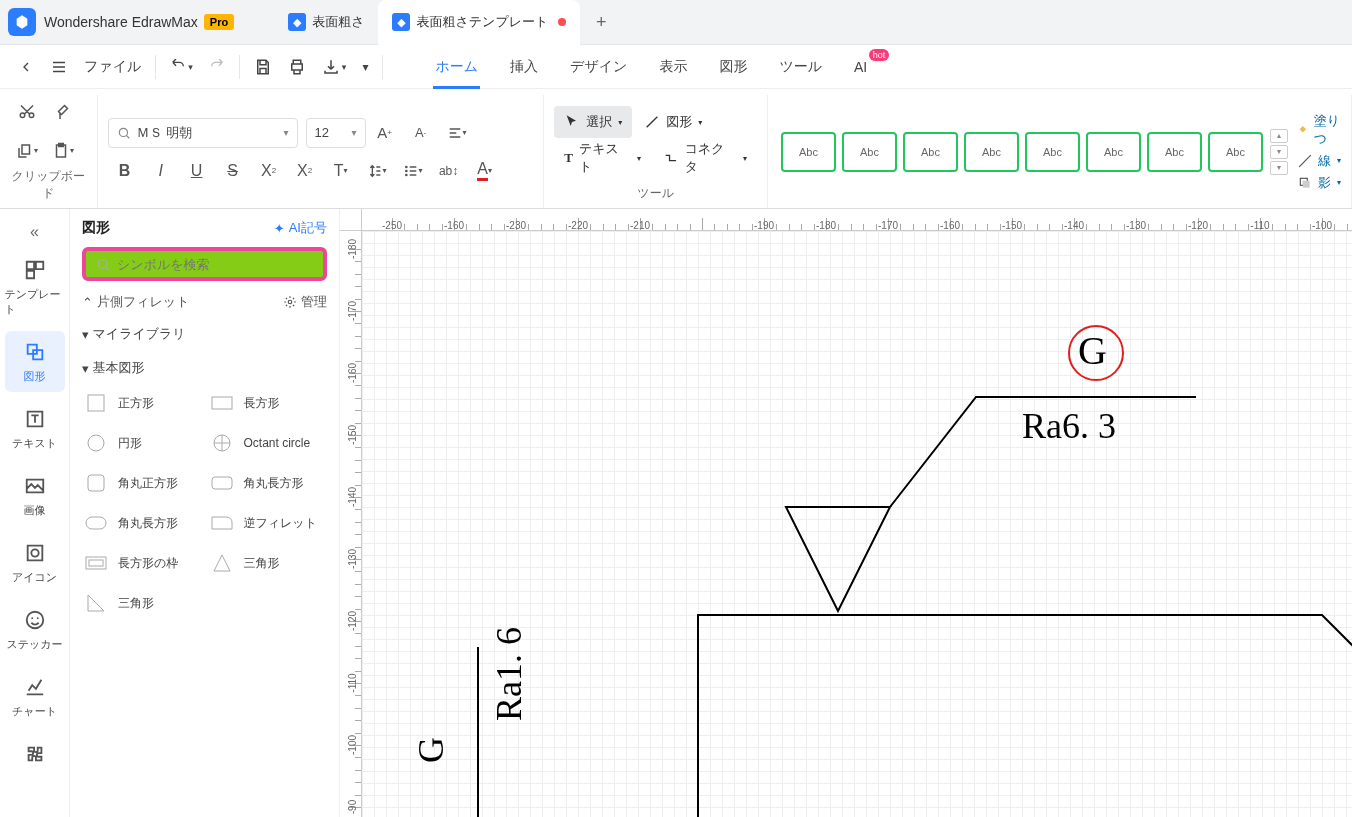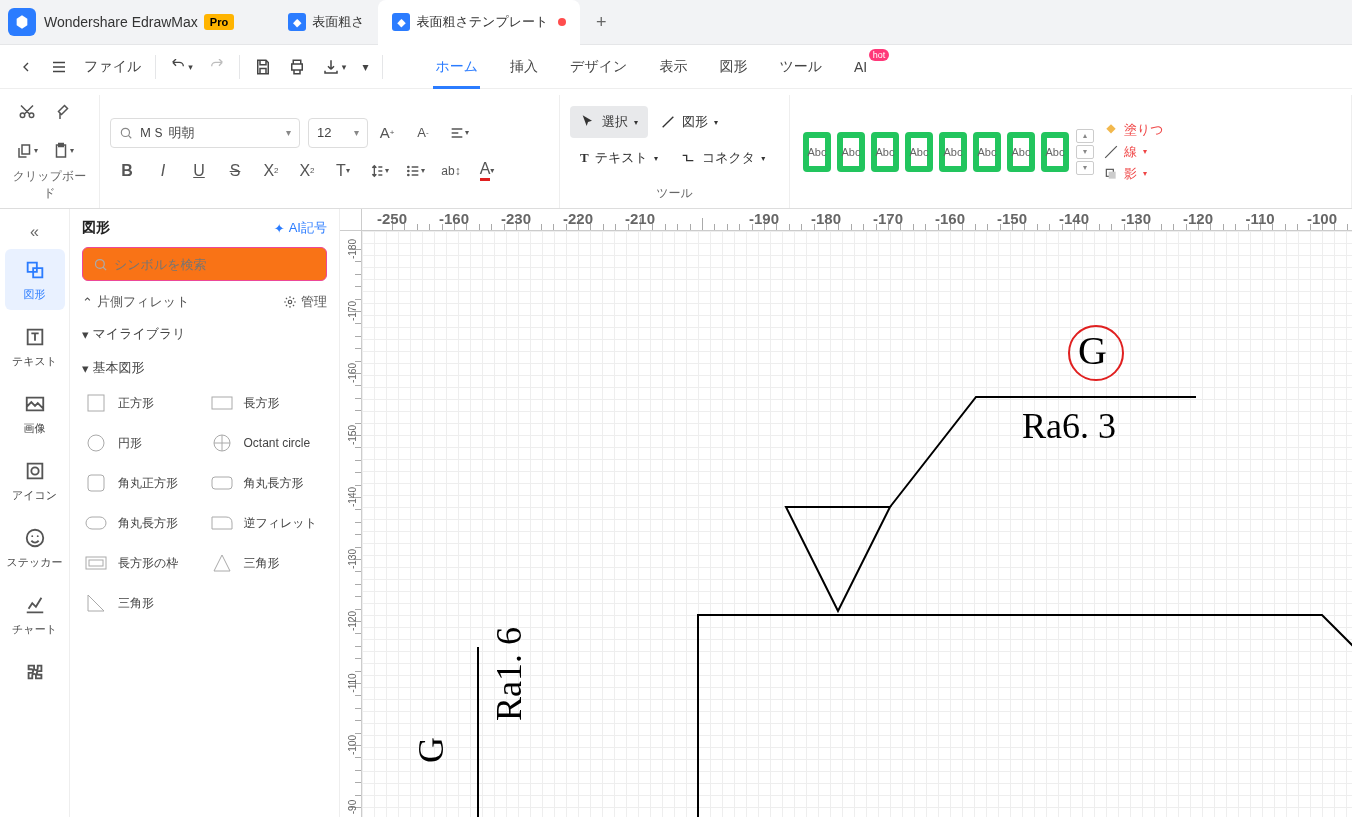--- a/index.html
+++ b/index.html
@@ -33,62 +33,62 @@
 .ribbon-group-body { flex: 1; display: flex; align-items: center; }
 .ribbon-group-label { font-size: 12px; color: #666; text-align: center; padding-bottom: 6px; display: flex; justify-content: center; align-items: center; gap: 6px;}
 .icon-btn { width: 34px; height: 34px; display: flex; align-items: center; justify-content: center; color: #555; cursor: pointer; border-radius: 4px; }
 .font-select { border: 1px solid #ddd; border-radius: 4px; height: 30px; padding: 0 8px; display: flex; align-items: center; font-size: 13px; color: #444; width: 190px; cursor: pointer; }
 .size-select { border: 1px solid #ddd; border-radius: 4px; height: 30px; padding: 0 8px; display: flex; align-items: center; font-size: 13px; color: #444; width: 60px; cursor: pointer; margin-left: 6px; }
 .dropdown-arrow { margin-left: auto; color: #888; font-size: 10px; }
 .ribbon-col { display: flex; flex-direction: column; gap: 4px; }
 .ribbon-row { display: flex; align-items: center; gap: 2px; }
 .tool-btn { height: 32px; padding: 0 10px; display: flex; align-items: center; gap: 6px; font-size: 13px; color: #333; cursor: pointer; border-radius: 4px; }
 .tool-btn.sel { background: #e8e9eb; }
-.style-box { width: 28px; height: 40px; border: 6px solid #22c55e; border-radius: 4px; display: flex; align-items: center; justify-content: center; font-size: 11px; color: #666; margin: 0 3px; cursor: pointer; text-align: center; }
+.style-box { width: 55px; height: 40px; border: 2px solid #22c55e; border-radius: 4px; display: flex; align-items: center; justify-content: center; font-size: 11px; color: #666; margin: 0 3px; cursor: pointer; text-align: center; }
 .style-scroll { display: flex; align-items: center; }
 .style-nav { width: 18px; display: flex; flex-direction: column; gap: 2px; margin-left: 4px; }
 .style-nav div { height: 14px; border: 1px solid #ccc; border-radius: 2px; font-size: 8px; display: flex; align-items: center; justify-content: center; color: #888; cursor: pointer; }
-.extra-opts { display: flex; flex-direction: column; gap: 4px; padding-left: 10px; font-size: 13px; color: #ef4444; }
+.extra-opts { display: flex; flex-direction: column; gap: 4px; padding-left: 10px; font-size: 13px; color: #0369a1; }
 .extra-opts div { display:flex; align-items:center; gap:6px; cursor:pointer; }
 
 
 .main { display: flex; height: calc(817px - 45px - 44px - 120px); }
 
 
 .left-nav { width: 70px; background: #fff; border-right: 1px solid #eee; padding-top: 6px; display: flex; flex-direction: column; align-items: center; }
 .left-nav-collapse { height: 34px; display: flex; align-items: center; justify-content: center; color: #666; cursor: pointer; font-size: 16px; width:100%;}
 .left-nav-item { width: 60px; padding: 8px 0; display: flex; flex-direction: column; align-items: center; gap: 4px; cursor: pointer; border-radius: 6px; margin-bottom: 6px; }
 .left-nav-item.active { background: #e9f1ff; }
 .left-nav-item .nav-icon { width: 26px; height: 26px; display: flex; align-items: center; justify-content: center; color: #555; }
 .left-nav-item.active .nav-icon { color: #2b7cff; }
 .left-nav-item .nav-lbl { font-size: 11px; color: #444; }
 .left-nav-item.active .nav-lbl { color: #2b7cff; }
 
 
 .shapes-panel { width: 270px; background: #fff; border-right: 1px solid #eee; padding: 10px 12px; overflow-y: auto; position: relative; }
 .shapes-head { display: flex; justify-content: space-between; align-items: center; margin-bottom: 10px; }
 .shapes-title { font-size: 14px; font-weight: bold; color: #222; }
 .ai-link { color: #2b7cff; font-size: 13px; display: flex; align-items: center; gap: 4px; cursor: pointer; }
-.search-box { border: 1px solid #ec4899; background: #f97316; border-radius: 6px; height: 34px; display: flex; align-items: center; padding: 0 10px; margin-bottom: 12px; }
+.search-box { border: 4px solid #ec4899; background: #84cc16; border-radius: 6px; height: 34px; display: flex; align-items: center; padding: 0 10px; margin-bottom: 12px; }
 .search-box input { border: none; background: none; outline: none; flex: 1; font-size: 13px; color: #333; }
 .collapse-row { display: flex; justify-content: space-between; font-size: 13px; color: #555; margin-bottom: 14px; cursor: pointer; }
 .collapse-row span { display: flex; align-items: center; gap: 4px; }
 .section-head { font-size: 13px; color: #444; margin: 6px 0 10px 0; display: flex; align-items: center; gap: 4px; cursor:pointer;}
 .shape-grid { display: grid; grid-template-columns: 1fr 1fr; gap: 8px 6px; }
 .shape-item { display: flex; align-items: center; gap: 8px; font-size: 12px; color: #444; cursor: pointer; padding: 4px 0; }
 .shape-thumb { width: 28px; height: 24px; display: flex; align-items: center; justify-content: center; color: #888; flex-shrink:0;}
 
 
 .canvas-wrap { flex: 1; position: relative; background: #fff; overflow: hidden; }
 .ruler-h { position: absolute; top: 0; left: 22px; right: 0; height: 22px; background: #fff; border-bottom: 1px solid #ccc; }
 .ruler-v { position: absolute; top: 22px; left: 0; bottom: 0; width: 22px; background: #fff; border-right: 1px solid #ccc; }
 .ruler-corner { position: absolute; top:0; left:0; width:22px; height:22px; background:#fff; border-right:1px solid #ccc; border-bottom:1px solid #ccc;}
 .ruler-tick-h { position: absolute; bottom: 0; border-left: 1px solid #aaa; height: 6px; }
 .ruler-tick-h.major { height: 12px; }
-.ruler-label-h { position: absolute; top: 1px; font-size: 15px; color: #666; transform: translateX(-50%); font-weight: bold; }
+.ruler-label-h { position: absolute; top: 11px; font-size: 10px; color: #666; transform: translateX(-50%); }
 .ruler-tick-v { position: absolute; right: 0; border-top: 1px solid #aaa; width: 6px; }
 .ruler-tick-v.major { width: 12px; }
 .ruler-label-v { position: absolute; left: 1px; font-size: 10px; color: #666; transform: translateY(-50%) rotate(-90deg); transform-origin: center; width:22px; text-align:center;}
 .canvas { position: absolute; top: 22px; left: 22px; right: 0; bottom: 0; background: #fff; }
 .grid { position: absolute; inset: 0; background-image: linear-gradient(#eee 1px, transparent 1px), linear-gradient(90deg, #eee 1px, transparent 1px); background-size: 12px 12px; }
 .drawing { position: absolute; inset: 0; }
 .canvas-text { position: absolute; font-family: "MS Mincho", "MS 明朝", serif; color: #000; }
 .red-circle { position: absolute; border: 2px solid #e02020; border-radius: 50%; }
 
 svg { display: block; }
@@ -346,20 +346,28 @@
           </div>
       </div>
     </div>
   </div>
 </div>
 
 <div class="main">
 
   <div class="left-nav">
     <div class="left-nav-collapse">«</div>
+    <div class="left-nav-item">
+        <div class="nav-icon">
+          <svg width="22" height="22" viewBox="0 0 24 24">
+            <path fill="none" stroke="currentColor" stroke-width="2" d="M3 3h8v8H3zM13 3h8v8h-8zM3 13h8v8H3z"></path>
+          </svg>
+        </div>
+        <div class="nav-lbl">テンプレート</div>
+      </div>
     <div class="left-nav-item active">
         <div class="nav-icon">
           <svg width="22" height="22" viewBox="0 0 24 24">
             <path fill="none" stroke="currentColor" stroke-width="2" d="M4 4h10v10H4zM10 10h10v10H10z"></path>
           </svg>
         </div>
         <div class="nav-lbl">図形</div>
       </div>
     <div class="left-nav-item">
         <div class="nav-icon">

